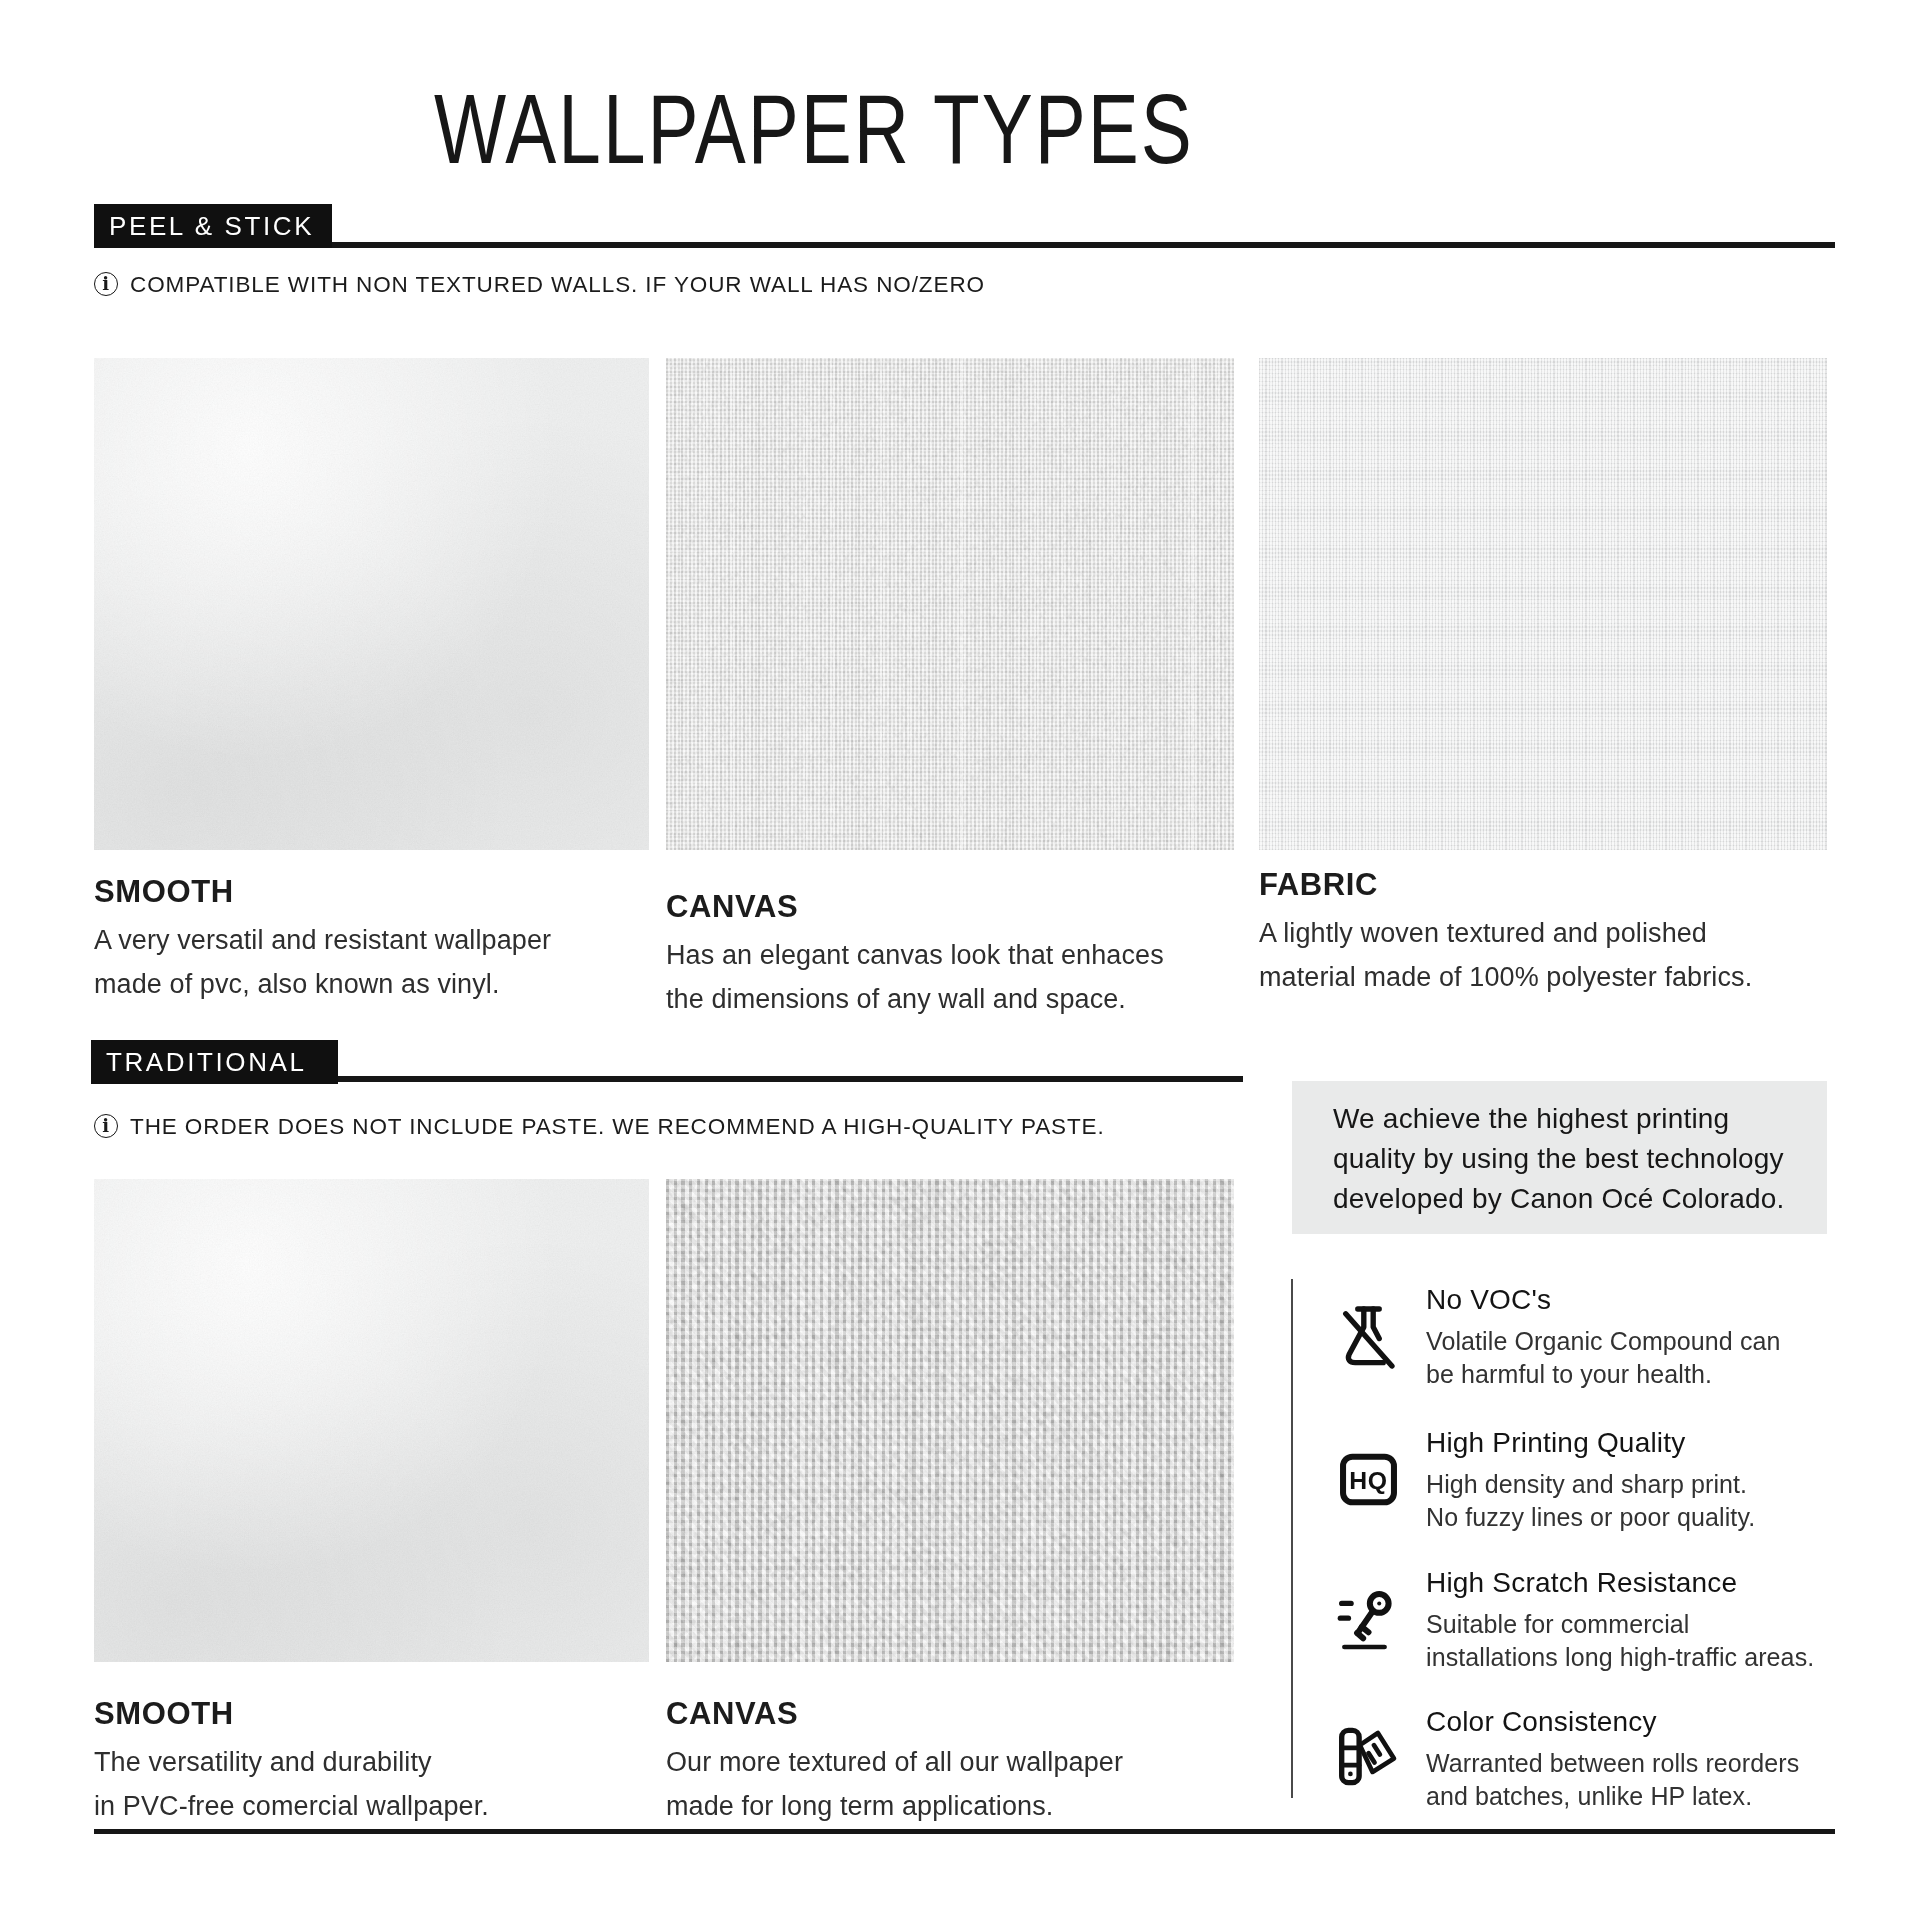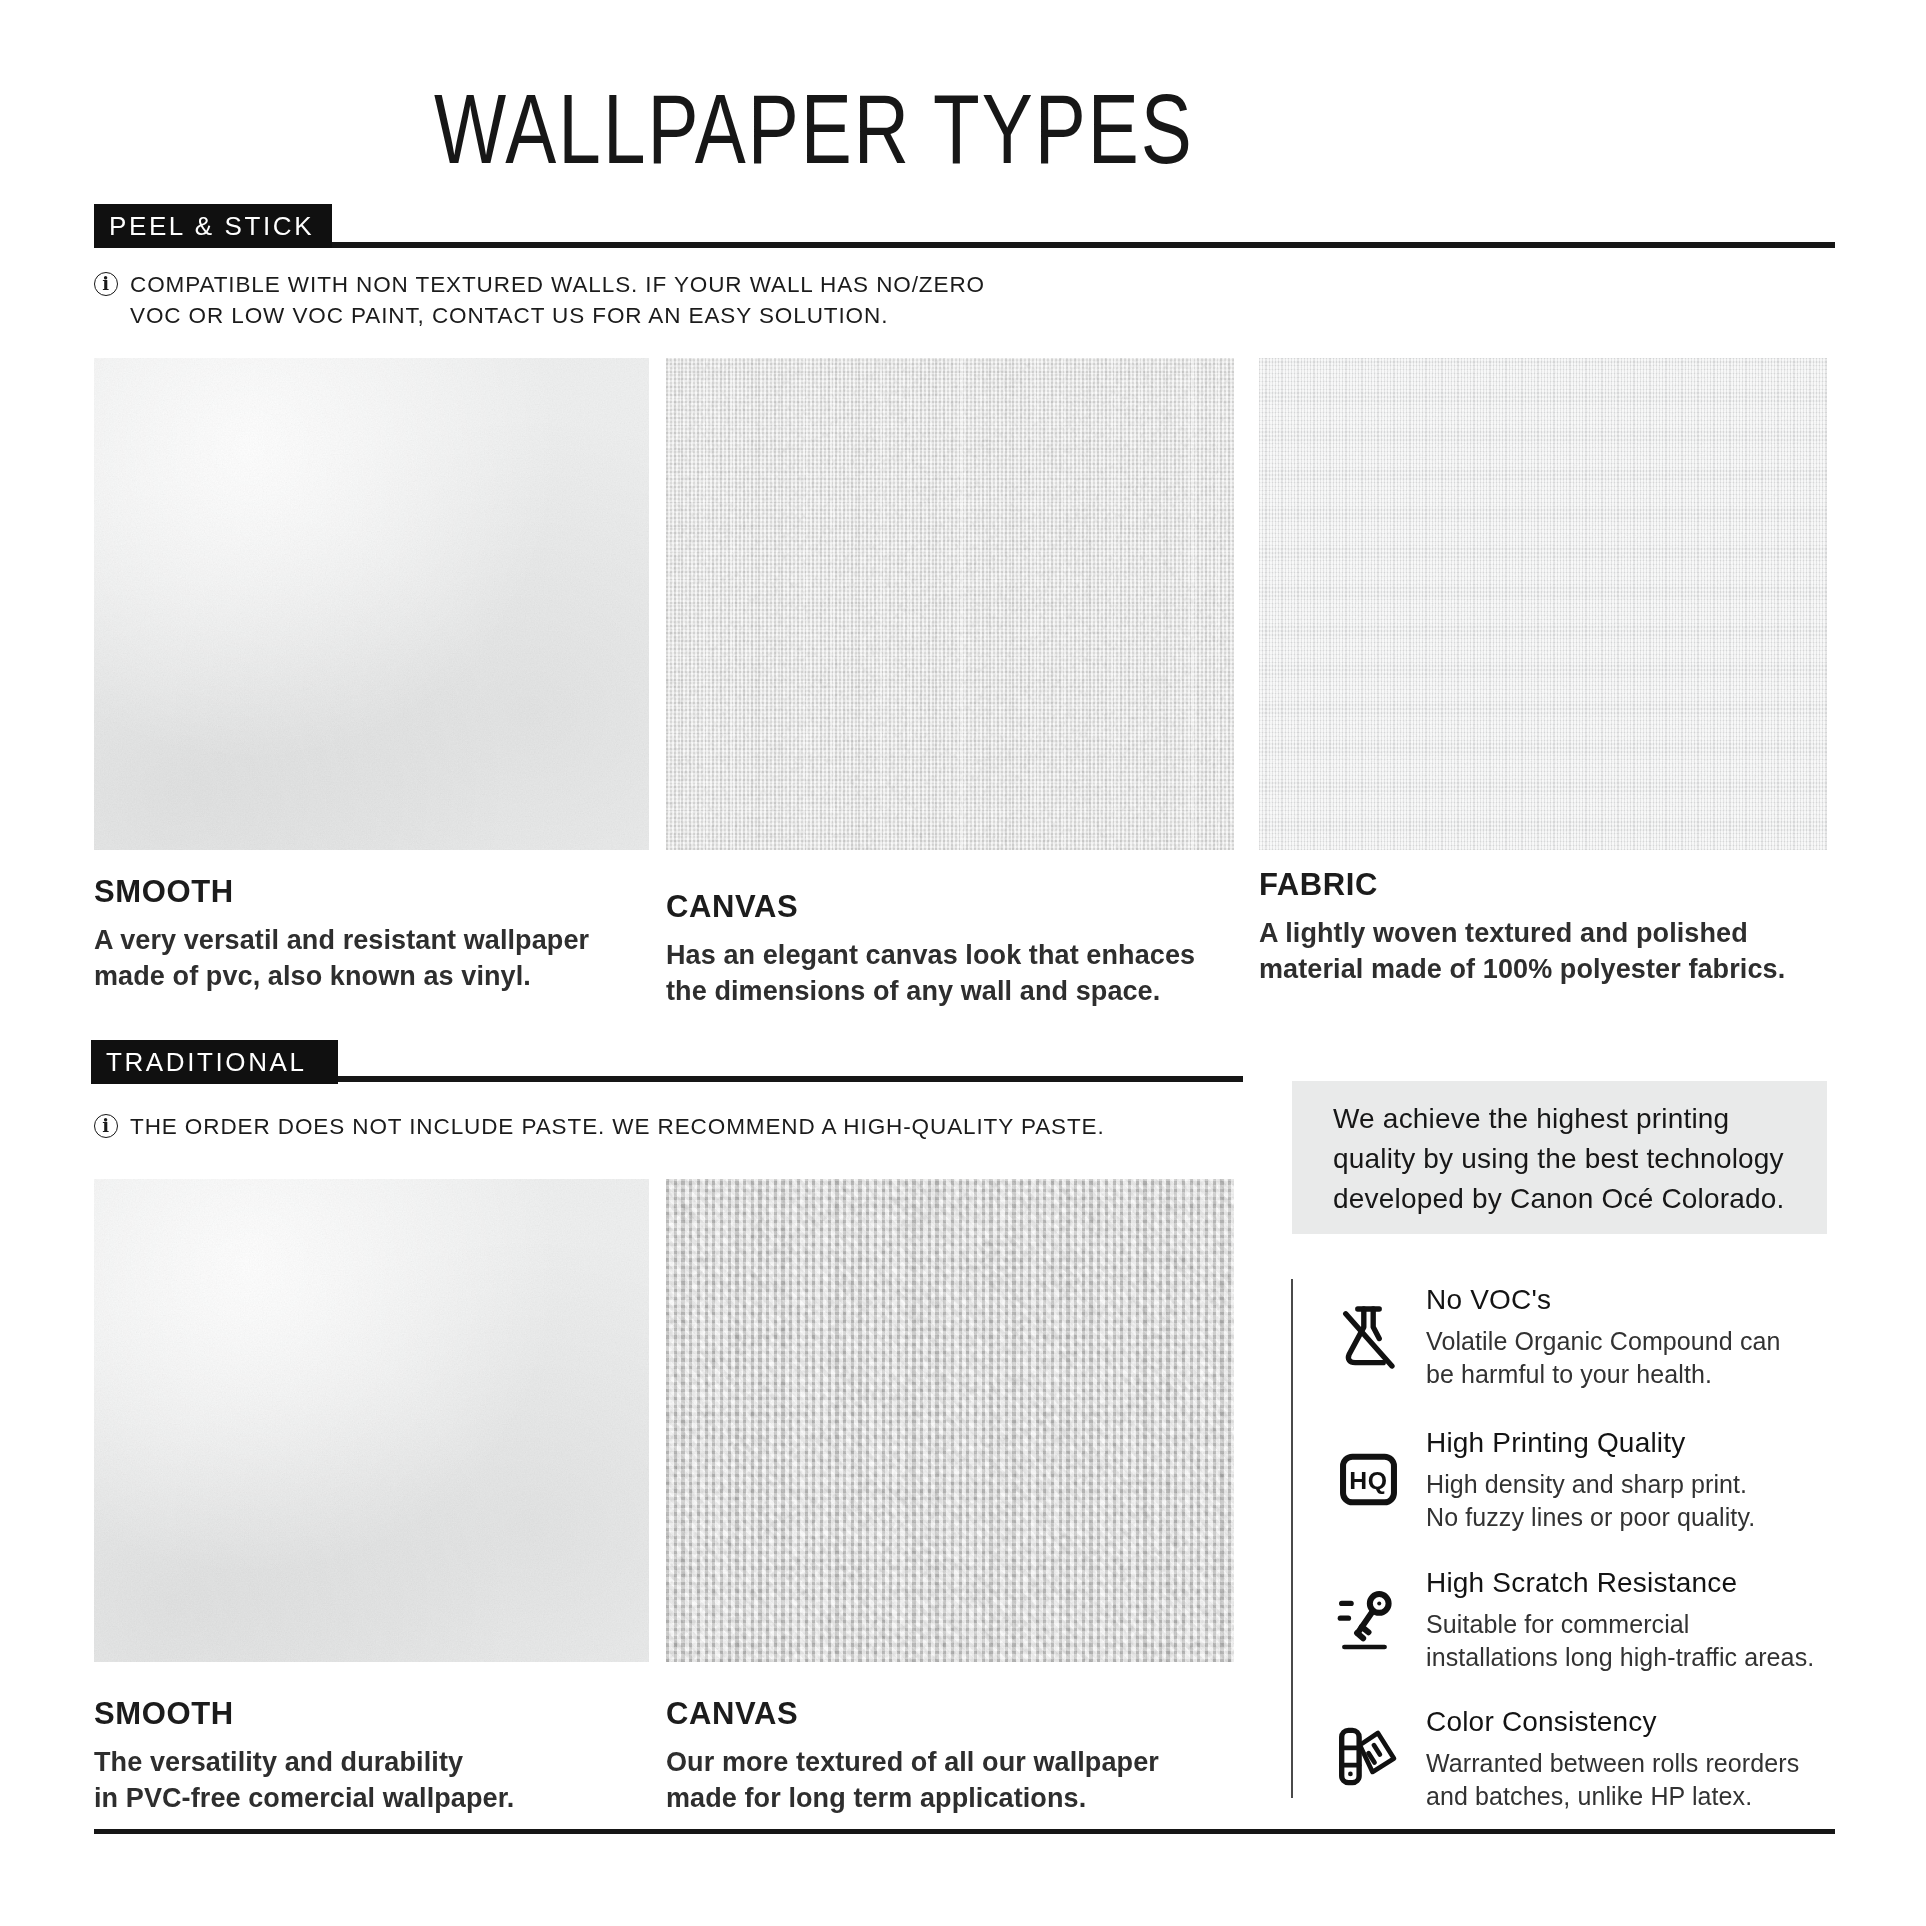--- a/index.html
+++ b/index.html
@@ -69,21 +69,21 @@
     background-color:#f4f4f3;
     background-image:
       repeating-linear-gradient(45deg, rgba(0,0,0,.035) 0 4.5px, rgba(255,255,255,0) 4.5px 9px),
       repeating-linear-gradient(90deg, rgba(105,105,105,.22) 0 3.2px, rgba(255,255,255,.7) 3.2px 7.7px),
       repeating-linear-gradient(0deg, rgba(105,105,105,.2) 0 3.2px, rgba(255,255,255,.7) 3.2px 7.7px);
   }
   .tex-canvas-rough .noise{opacity:1;}
   
   .caption{position:absolute;}
   .cap-name{font-size:31px;font-weight:700;letter-spacing:0.6px;color:#1c1c1c;margin:0 0 11.6px 0;}
-  .cap-line{font-size:27px;line-height:36px;font-weight:700;color:#2e2e2e;letter-spacing:0.1px;}
+  .cap-line{font-size:27px;line-height:36px;font-weight:400;color:#2e2e2e;letter-spacing:0.1px;margin-top:8px;}
   .cap-p1-c1{left:94px;top:874px;width:578px;}
   .cap-p1-c2{left:666px;top:889px;width:591px;}
   .cap-p1-c3{left:1259px;top:867px;width:591px;}
   .cap-p2-c1{left:94px;top:1696px;width:578px;}
   .cap-p2-c2{left:666px;top:1696px;width:591px;}
   
   .quality-box{
     position:absolute;left:1292px;top:1081px;width:535px;height:153px;background:#e9eaea;box-sizing:border-box;padding-left:9px;
   }
   .quality-bar{position:absolute;left:1292px;top:1081px;width:9px;height:153px;background:#111111;}
@@ -151,21 +151,20 @@
 
   <div class="title">WALLPAPER TYPES</div>
 
   <div class="rule rule-peel"></div>
   <div class="section-label label-peel">PEEL &amp; STICK</div>
 
   <div class="note note-peel">
     <span class="info-icon">i</span>
     <div class="note-text">
       <div>COMPATIBLE WITH NON TEXTURED WALLS. IF YOUR WALL HAS NO/ZERO</div>
-      <div>VOC OR LOW VOC PAINT, CONTACT US FOR AN EASY SOLUTION.</div>
     </div>
   </div>
 
   <div class="swatch sw-r1 sw-c1 tex-smooth">
     <svg class="noise" preserveAspectRatio="none" viewBox="0 0 865 767" width="555" height="492">
         <rect width="100%" height="100%" filter="url(#nz-smooth)"></rect>
       </svg>
   </div>
   <div class="swatch sw-r1 sw-c2 tex-canvas">
     <svg class="noise" preserveAspectRatio="none" viewBox="0 0 884 767" width="568" height="492">

